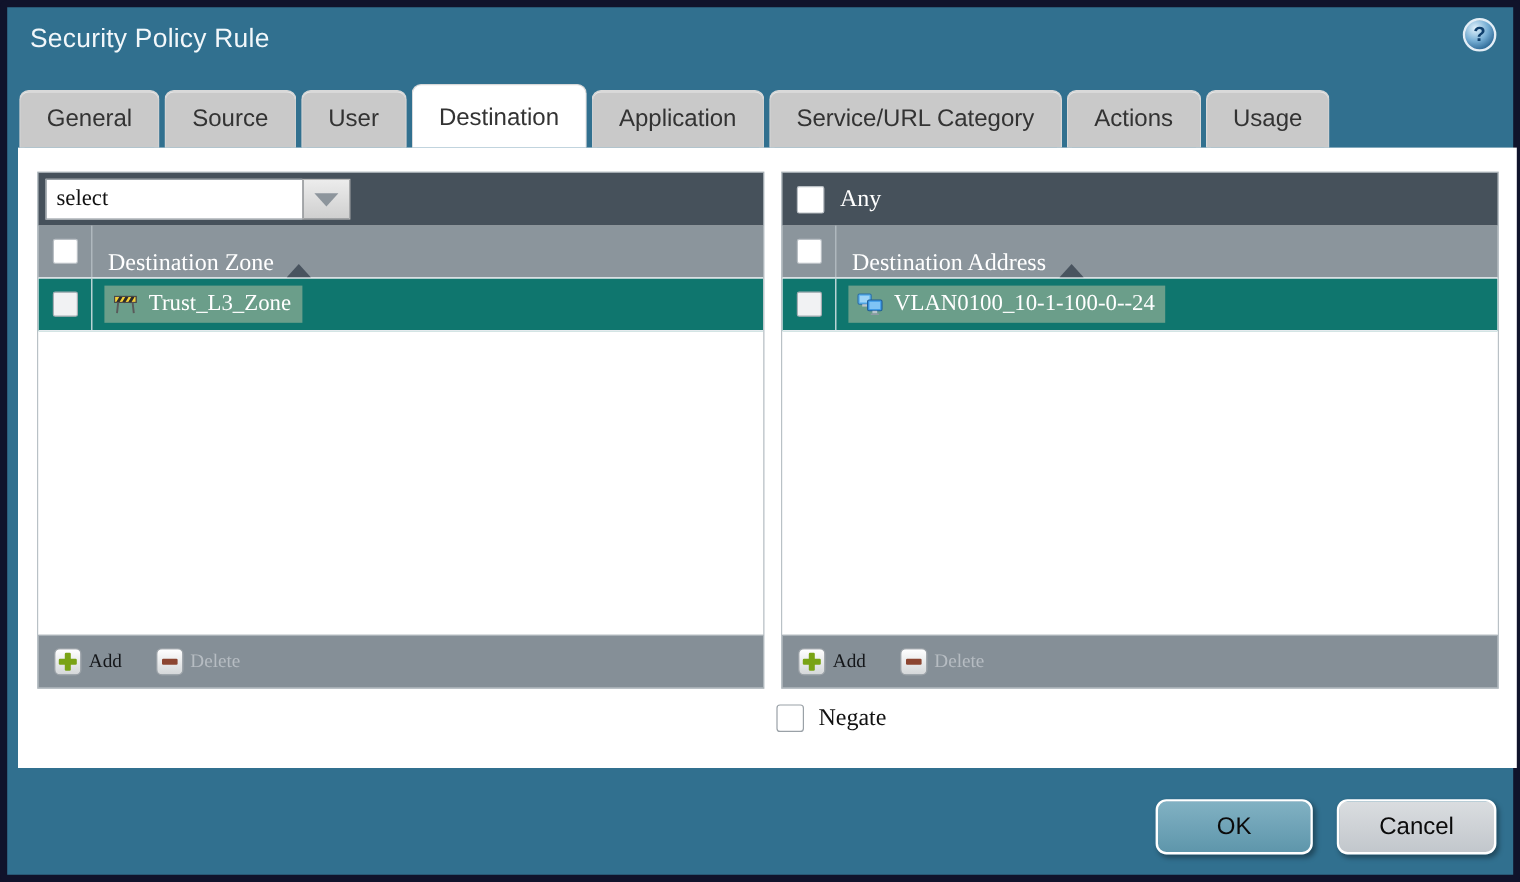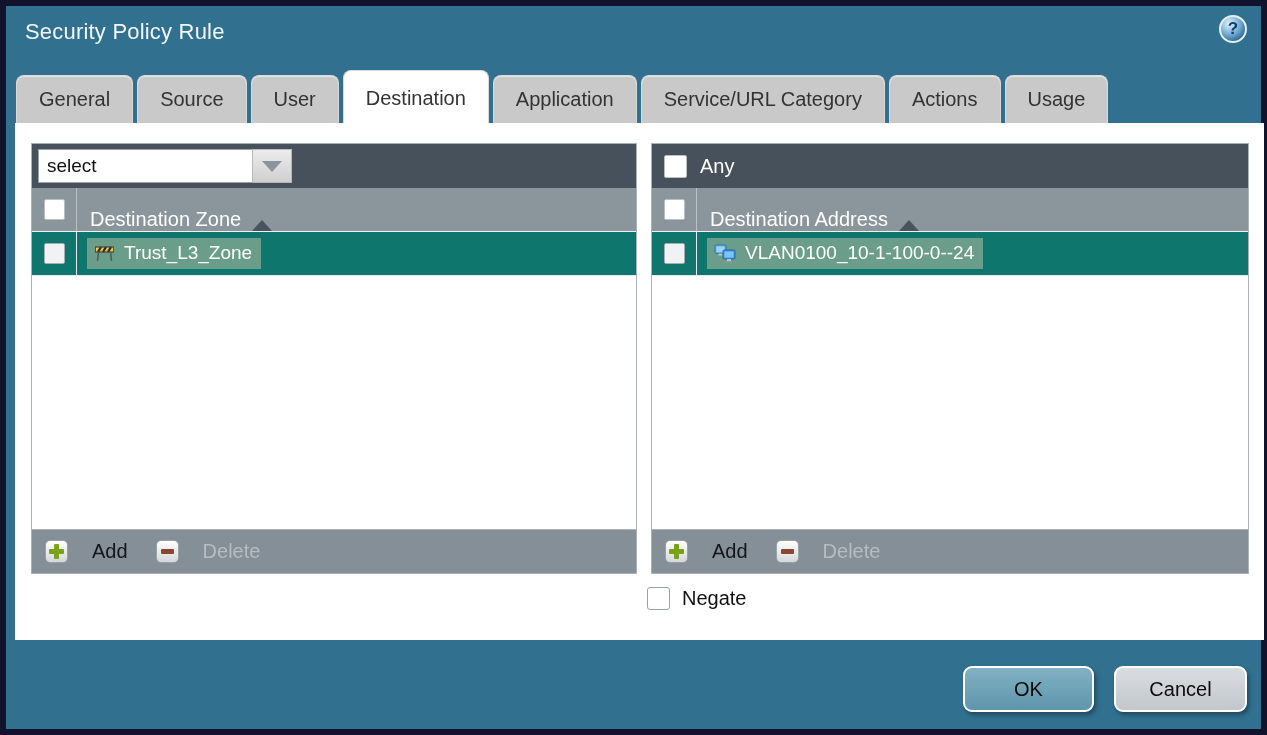--- a/index.html
+++ b/index.html
@@ -47,21 +47,21 @@
   }
   .tab.active {
     background:#fff; height:53px; line-height:54px;
     position:relative; z-index:3;
     box-shadow:none;
   }
   
   .content {
     position:absolute; left:9px; top:117px;
     width:1249px; height:517px;
-    background:#fff; z-index:2;
+    background:#fff; z-index:2;font-family:Liberation Serif, serif;
   }
   .list-panel {
     position:absolute; top:20px; height:431px;
     border:1px solid #a9b2b8;
     display:flex; flex-direction:column;
     background:#fff;
   }
   #zone-panel { left:16px;  width:606px; }
   #address-panel { left:636px; width:598px; }
 
@@ -128,22 +128,22 @@
     background:#6b9e8a; color:#fff; font-size:19px;
     padding:4px 9px 5px 7px; margin-left:10px;
   }
 
   .panel-footer {
     flex:0 0 44px; background:#858f97;
     border-top:1px solid #aab2b8;
     display:flex; align-items:center; gap:28px; padding:0 13px;
   }
   .footer-btn {
-    display:inline-flex; align-items:center; gap:24px;
-    font-size:20px; color:#141619; cursor:pointer;
+    display:inline-flex; align-items:center; gap:6px;
+    font-size:16px; color:#141619; cursor:pointer;
   }
   .footer-btn.disabled { color:#b6bcc2; cursor:default; }
   .sq-icon {
     width:23px; height:23px; border-radius:5px;
     border:1px solid #9aa1a7;
     background:linear-gradient(#ffffff,#d4d7d9);
     display:flex; align-items:center; justify-content:center;
     flex:0 0 23px;
   }
   .plus { position:relative; width:15px; height:15px; }

